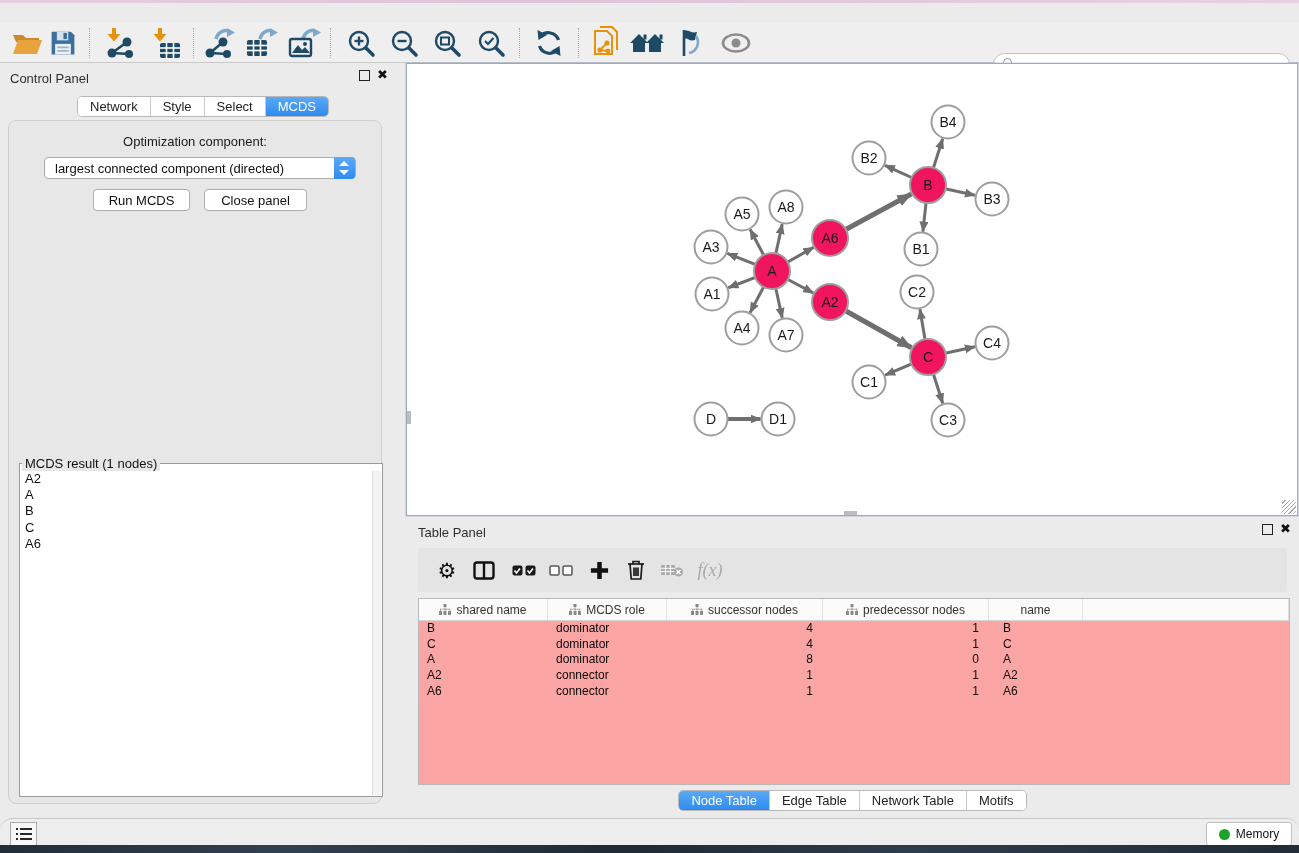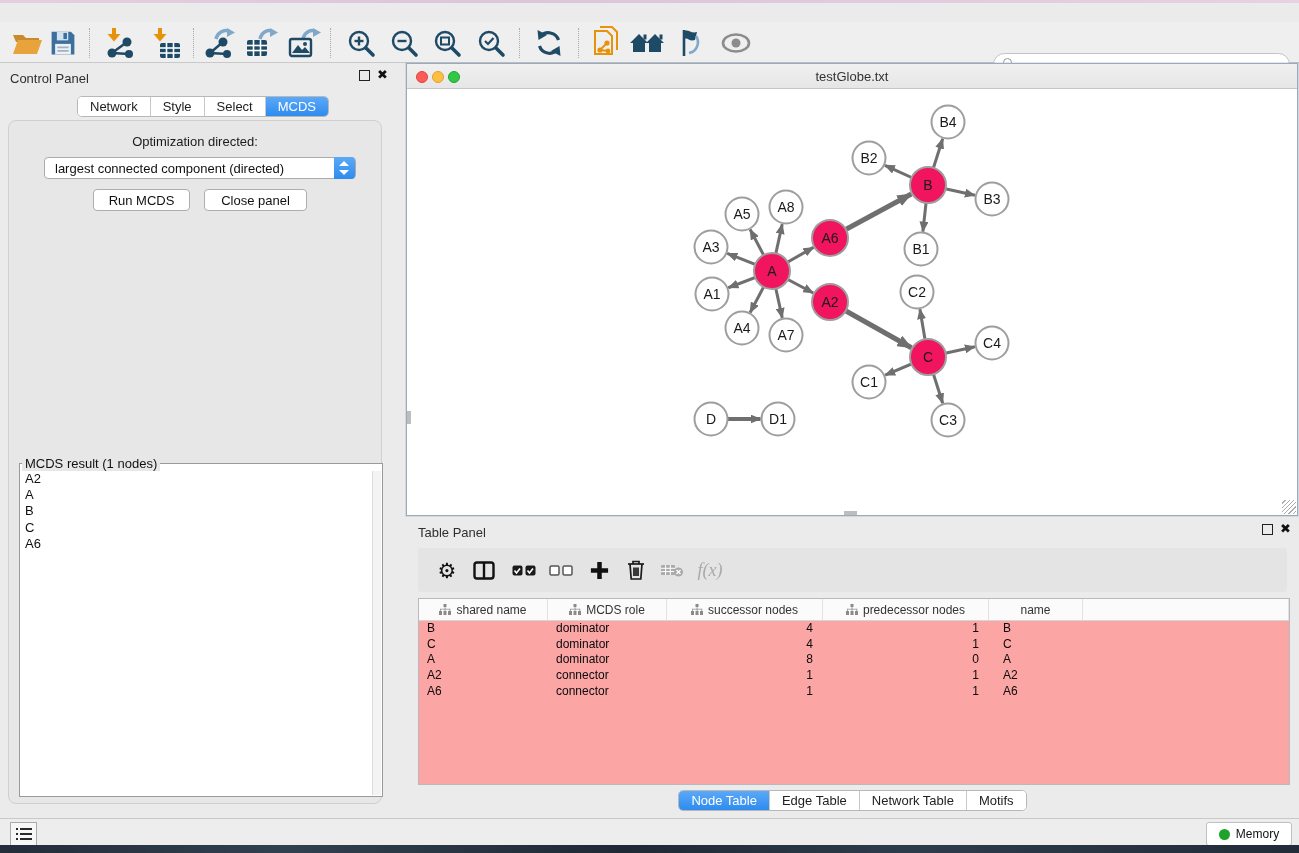--- a/index.html
+++ b/index.html
@@ -100,21 +100,21 @@
     font-size:12px; color:#333; border-right:1px solid #E2E2E2; overflow:hidden; }
   .tbl-row { display:grid; grid-template-columns:129px 119px 156px 166px 94px 1fr;
     height:15.7px; font-size:12px; color:#0A0A0A; }
   .tbl-row .c { padding:0 8px; line-height:15.7px; white-space:nowrap; overflow:hidden; }
   .tbl-row .c.num { text-align:right; padding-right:10px; }
   .tbl-row .c.namec { padding-left:14px; }
   .tp-tabs-wrap { position:absolute; left:0; right:0; top:270px; display:flex; justify-content:center; }
 
   
   .statusbar { position:absolute; left:0; top:818px; width:1299px; height:27px;
-    background:#EDEDED; border-top:1px solid #C9C9C9; }
+    background:#EDEDED; border-top:1px solid #C9C9C9;border-radius:13px; }
   .sb-left-btn { position:absolute; left:10px; top:3px; width:27px; height:24px;
     background:#F7F7F7; border:1px solid #ABABAB; display:flex; align-items:center; justify-content:center; }
   .memory-btn { position:absolute; right:7px; top:3px; width:86px; height:24px;
     background:#FFF; border:1px solid #C0C0C0; border-radius:3px; display:flex;
     align-items:center; justify-content:center; gap:6px; font-size:12px; color:#111; }
   .memory-dot { width:11px; height:11px; border-radius:50%; background:#1EA32A; }
   .desktop-bottom-strip { position:absolute; left:0; top:845px; width:1299px; height:8px;
     background:linear-gradient(90deg,#232D3A,#31404F 22%,#1F2935 48%,#2D3C4B 70%,#222C39); }
 </style>
 </head>
@@ -290,21 +290,21 @@
     <div class="panel-close" style="left:377px">✖</div>
 
     <div class="seg-tabs" style="left:77px; top:33px" id="cp-tabs">
         <div class="seg-tab">Network</div>
         <div class="seg-tab">Style</div>
         <div class="seg-tab">Select</div>
         <div class="seg-tab active">MCDS</div>
       </div>
 
     <div class="cp-body">
-      <div class="opt-label">Optimization directed:</div>
+      <div class="opt-label">Optimization component:</div>
 
       <div class="dropdown">
         <div class="val">largest connected component (directed)</div>
         <div class="stepper">
           <div class="up"></div>
           <div class="dn"></div>
         </div>
       </div>
 
       <button class="cp-btn" style="left:84px; width:97px">Run MCDS</button>
@@ -318,26 +318,20 @@
             <li>B</li>
             <li>C</li>
             <li>A6</li>
           </ul>
         <div class="result-scroll"></div>
       </fieldset>
     </div>
   </div>
 
   <div class="net-window">
-    <div class="net-titlebar">
-      <div class="light red" style="left:9px;  top:7px"></div>
-      <div class="light yellow" style="left:25px; top:7px"></div>
-      <div class="light green" style="left:41px; top:7px"></div>
-      <div class="title">testGlobe.txt</div>
-    </div>
     <svg class="net-canvas" id="graph-svg" viewBox="0 0 889 426">
         <defs>
           <marker id="arw" markerUnits="userSpaceOnUse" markerWidth="11" markerHeight="9" refX="10" refY="4.5" orient="auto">
             <path d="M0,0 L11,4.5 L0,9 z" fill="#6F6F6F"></path>
           </marker>
           <marker id="arwB" markerUnits="userSpaceOnUse" markerWidth="15" markerHeight="12" refX="14" refY="6" orient="auto">
             <path d="M0,0 L15,6 L0,12 z" fill="#6F6F6F"></path>
           </marker>
         </defs>
         <line x1="365" y1="182" x2="343.15056257457087" y2="140.48606889168468" stroke="#6F6F6F" stroke-width="3" marker-end="url(#arw)"></line>

